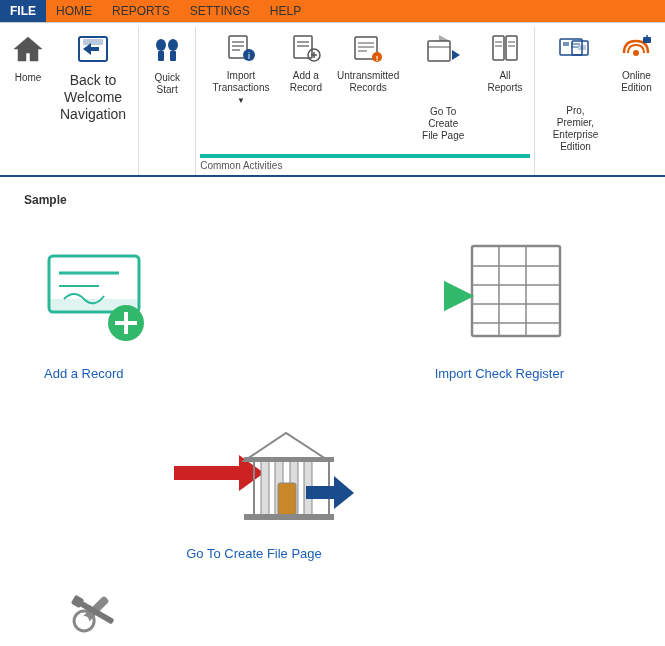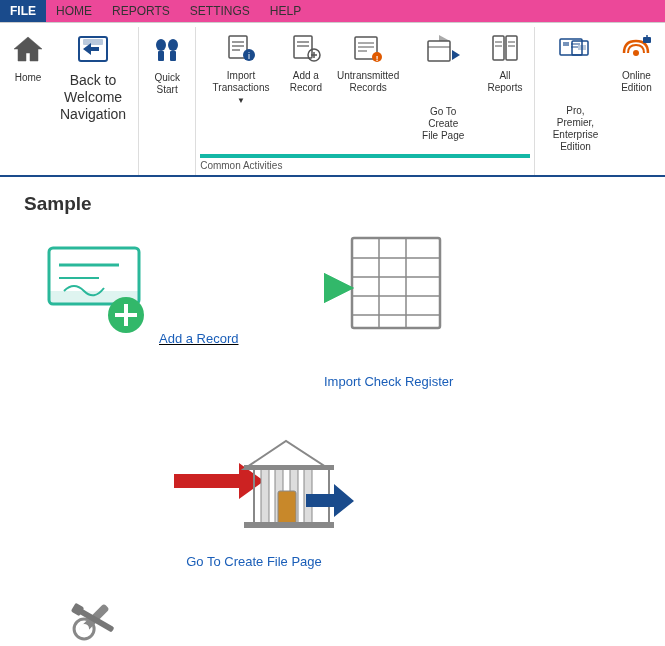--- a/index.html
+++ b/index.html
@@ -1,21 +1,21 @@
 <!DOCTYPE html>
 <html><head>
   <meta charset="utf-8">
   <style>
     * { box-sizing: border-box; margin: 0; padding: 0; }
     body { font-family: Arial, sans-serif; background: #fff; width: 665px; min-height: 646px; font-size: 12px; }
 
     
     .menu-bar {
       display: flex;
-      background: #ec4899;
+      background: #f97316;
       border-bottom: 1px solid #ccc;
       padding: 0;
     }
     .menu-item {
       padding: 4px 10px;
       font-size: 12px;
       cursor: pointer;
       color: #333;
     }
     .menu-item.active {
@@ -69,24 +69,24 @@
 
     
     .icon-home { color: #333; }
     .icon-back { color: #1a4b8c; }
 
     
     .page-content {
       padding: 16px 24px;
     }
     .page-title {
-      font-size: 19px;
+      font-size: 12px;
       font-weight: bold;
       color: #333;
-      margin-bottom: 8px;
+      margin-bottom: 24px;
     }
     .card-label {
       color: #1a5eb8;
       font-size: 13px;
       margin-top: 12px;
       text-align: center;
     }
 
     .dropdown-arrow { font-size: 8px; }
   </style>
@@ -248,42 +248,42 @@
     </div>
 
   </div>
 </div>
 
 <div class="page-content">
   <div class="page-title">Sample</div>
 
   <div style="display:flex; align-items:flex-start; margin-bottom: 10px;">
 
-    <div style="display:flex; flex-direction:row; align-items:flex-end; width:280px; padding: 10px 20px 20px 20px; cursor:pointer;text-decoration:underline;">
+    <div style="display:flex; flex-direction:column; align-items:flex-start; width:280px; padding: 10px 20px 20px 20px; cursor:pointer;">
       <div>
         <svg width="115" height="110" viewBox="0 0 115 110">
 
           <rect x="5" y="15" width="90" height="56" rx="4" fill="none" stroke="#2ab89a" stroke-width="3"></rect>
 
           <line x1="15" y1="32" x2="75" y2="32" stroke="#2ab89a" stroke-width="3"></line>
           <line x1="15" y1="45" x2="55" y2="45" stroke="#2ab89a" stroke-width="2"></line>
 
           <path d="M20,58 Q30,48 40,58 Q50,68 60,55" fill="none" stroke="#2ab89a" stroke-width="2"></path>
 
           <rect x="5" y="58" width="90" height="13" rx="0" fill="#2ab89a" opacity="0.15"></rect>
 
           <circle cx="82" cy="82" r="18" fill="#32b86a"></circle>
           <line x1="82" y1="71" x2="82" y2="93" stroke="white" stroke-width="4"></line>
           <line x1="71" y1="82" x2="93" y2="82" stroke="white" stroke-width="4"></line>
         </svg>
       </div>
       <div class="card-label">Add a Record</div>
     </div>
 
-    <div style="display:flex; flex-direction:column; align-items:flex-start; width:280px; padding: 10px 20px 20px 20px; cursor:pointer;gap:16px;">
+    <div style="display:flex; flex-direction:column; align-items:flex-end; width:280px; padding: 10px 20px 20px 20px; cursor:pointer;">
       <div>
         <svg width="120" height="110" viewBox="0 0 120 110">
 
           <rect x="28" y="5" width="88" height="90" rx="2" fill="none" stroke="#888" stroke-width="2.5"></rect>
 
           <line x1="28" y1="25" x2="116" y2="25" stroke="#888" stroke-width="1.5"></line>
           <line x1="28" y1="44" x2="116" y2="44" stroke="#888" stroke-width="1.5"></line>
           <line x1="28" y1="63" x2="116" y2="63" stroke="#888" stroke-width="1.5"></line>
           <line x1="28" y1="82" x2="116" y2="82" stroke="#888" stroke-width="1.5"></line>
 

